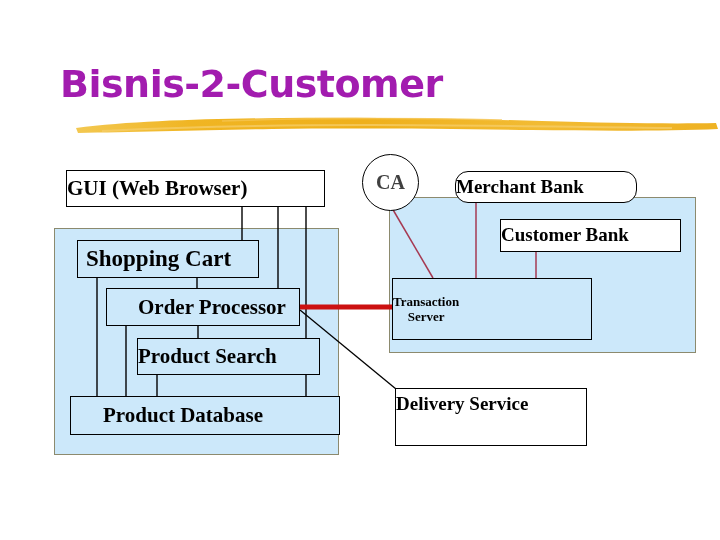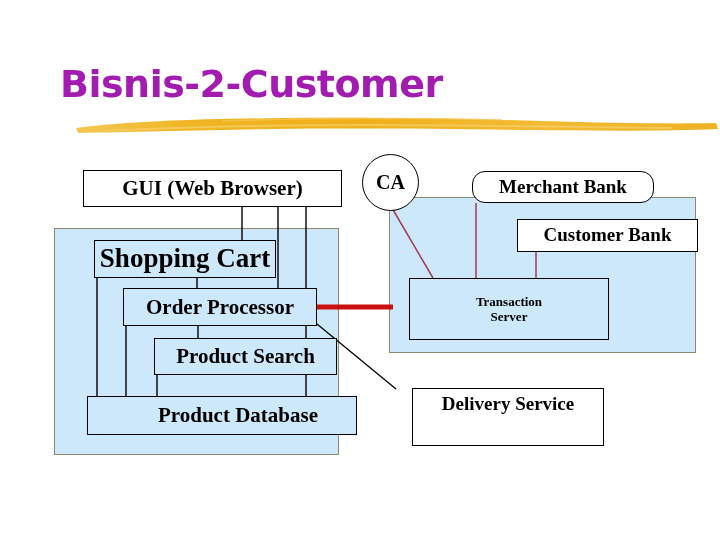--- a/index.html
+++ b/index.html
@@ -47,34 +47,33 @@
   #panel-store   { left: 54px;  top: 228px; width: 285px; height: 227px; }
   #panel-payment { left: 389px; top: 197px; width: 307px; height: 156px; }
 
   
   .box {
     position: absolute;
     box-sizing: border-box;
     border: 1px solid #000000;
     display: flex;
     align-items: center;
-    justify-content: center;
+    justify-content: flex-start;
     text-align: center;
     color: #000000;
     font-weight: bold;
     line-height: 1.18;
-    margin-left: 17px;
   }
   .box.white { background: #ffffff; }
   .box.blue  { background: #cce8fa; }
   .box.topalign { align-items: flex-start; padding-top: 4px; }
 
   #box-gui            { left: 66px;  top: 170px; width: 259px; height: 37px; font-size: 21px; }
-  #box-shopping-cart  { left: 77px;  top: 240px; width: 182px; height: 38px; font-size: 27px; }
-  #box-order-proc     { left: 106px; top: 288px; width: 194px; height: 38px; font-size: 21px; }
+  #box-shopping-cart  { left: 77px;  top: 240px; width: 182px; height: 38px; font-size: 23px; padding-left: 8px; }
+  #box-order-proc     { left: 106px; top: 288px; width: 194px; height: 38px; font-size: 21px; padding-left: 31px; }
   #box-product-search { left: 137px; top: 338px; width: 183px; height: 37px; font-size: 21px; }
   #box-product-db     { left: 70px;  top: 396px; width: 270px; height: 39px; font-size: 21px; padding-left: 32px; }
 
   #box-merchant-bank  { left: 455px; top: 171px; width: 182px; height: 32px; font-size: 19px; border-radius: 13px; }
   #box-customer-bank  { left: 500px; top: 219px; width: 181px; height: 33px; font-size: 19px; }
   #box-transaction    { left: 392px; top: 278px; width: 200px; height: 62px; font-size: 13px; }
   #box-delivery       { left: 395px; top: 388px; width: 192px; height: 58px; font-size: 19px; }
 
   
   #node-ca {
@@ -85,21 +84,21 @@
     height: 57px;
     border-radius: 50%;
     background: #ffffff;
     border: 1px solid #000000;
     box-sizing: border-box;
     display: flex;
     align-items: center;
     justify-content: center;
     font-size: 20px;
     font-weight: bold;
-    color: #000000;
+    color: #404040;
     z-index: 5;
   }
 
   
   #wires {
     position: absolute;
     left: 0;
     top: 0;
     width: 720px;
     height: 540px;

